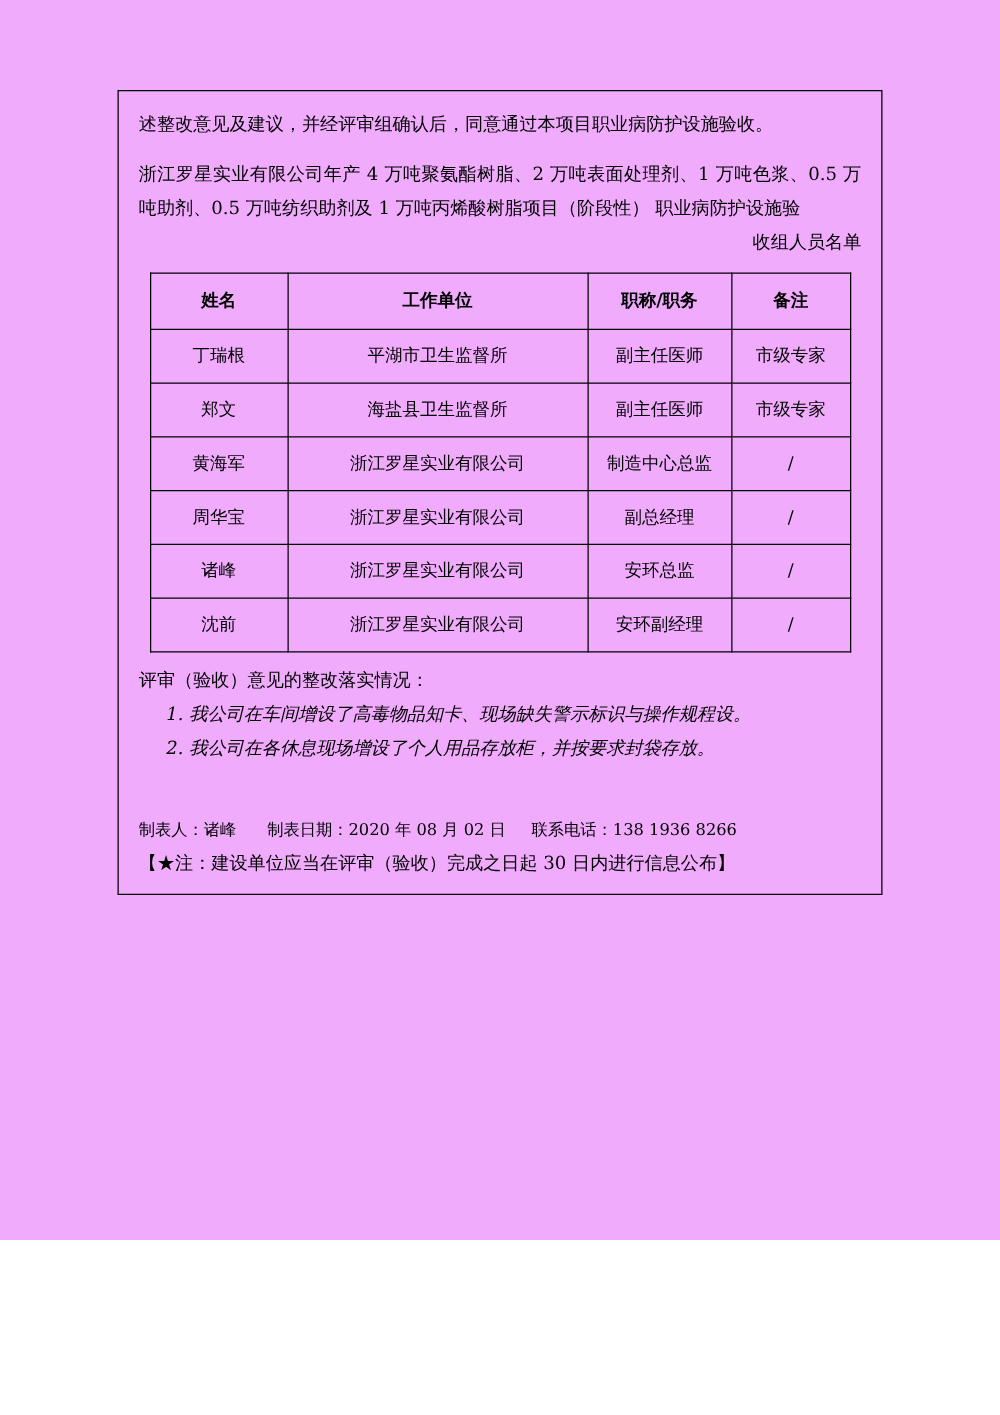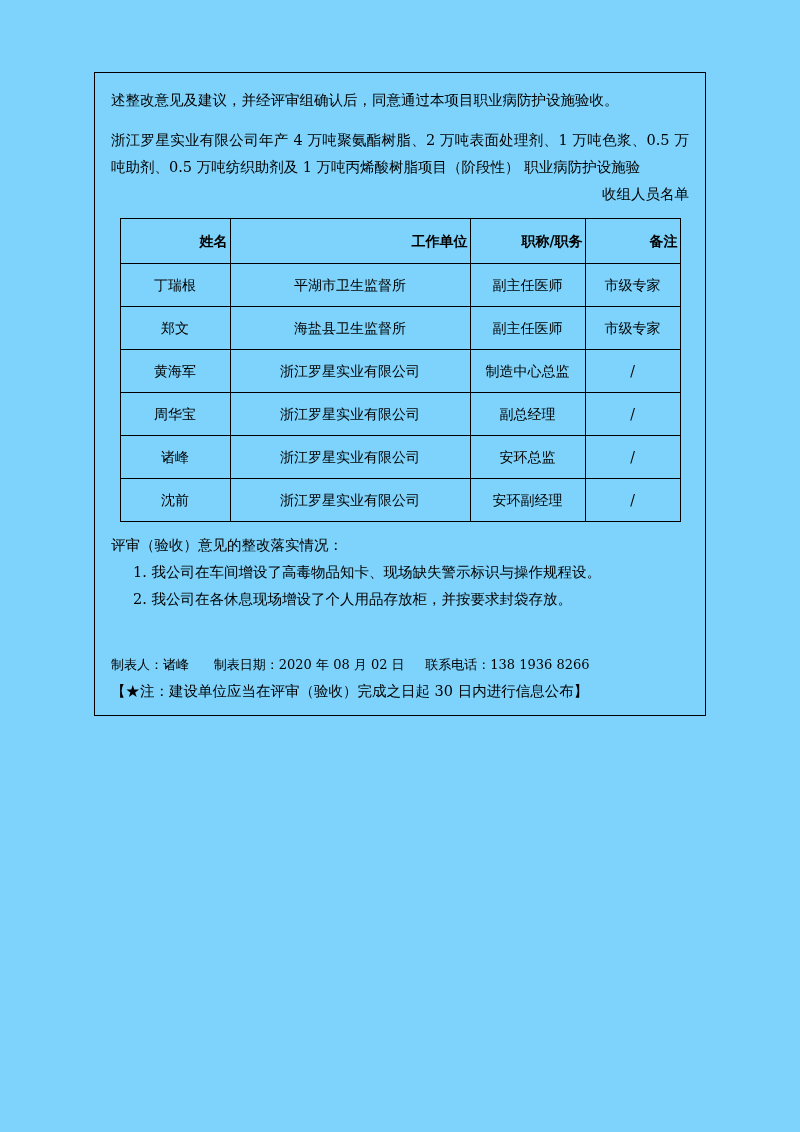--- a/index.html
+++ b/index.html
@@ -12,22 +12,22 @@
     height: 1132px;
     font-family: "DejaVu Serif", "Liberation Serif", serif;
     color: #000000;
     position: relative;
   }
   .page {
     position: absolute;
     left: 0;
     top: 0;
     width: 800px;
-    height: 1132px;
-    background: #7dd3fc;
+    height: 992px;
+    background: #f0abfc;
   }
   .doc-frame {
     position: absolute;
     left: 94px;
     top: 72px;
     width: 612px;
     border: 1px solid #000000;
     box-sizing: border-box;
     padding: 14px 16px 10px 16px;
   }
@@ -62,41 +62,41 @@
     font-size: 14px;
     text-align: center;
     vertical-align: middle;
     padding: 6px 2px;
     font-weight: normal;
     line-height: 20px;
   }
   table.roster thead th {
     font-weight: bold;
     height: 32px;
-    text-align: right;
   }
   table.roster tbody td {
     height: 30px;
   }
   .col-name { width: 110px; }
   .col-org { width: 240px; }
   .col-title { width: 115px; }
   .col-remark { width: 95px; }
 
   .followup {
     margin-top: 10px;
     font-size: 14.5px;
     line-height: 27px;
   }
   .followup .fu-head {
     margin: 0;
   }
   .followup .fu-item {
     margin: 0;
     padding-left: 22px;
+    font-style: italic;
   }
   .bottom-gap {
     height: 38px;
   }
   .footer-line {
     font-size: 13px;
     line-height: 27px;
     margin: 0;
     white-space: pre;
   }

